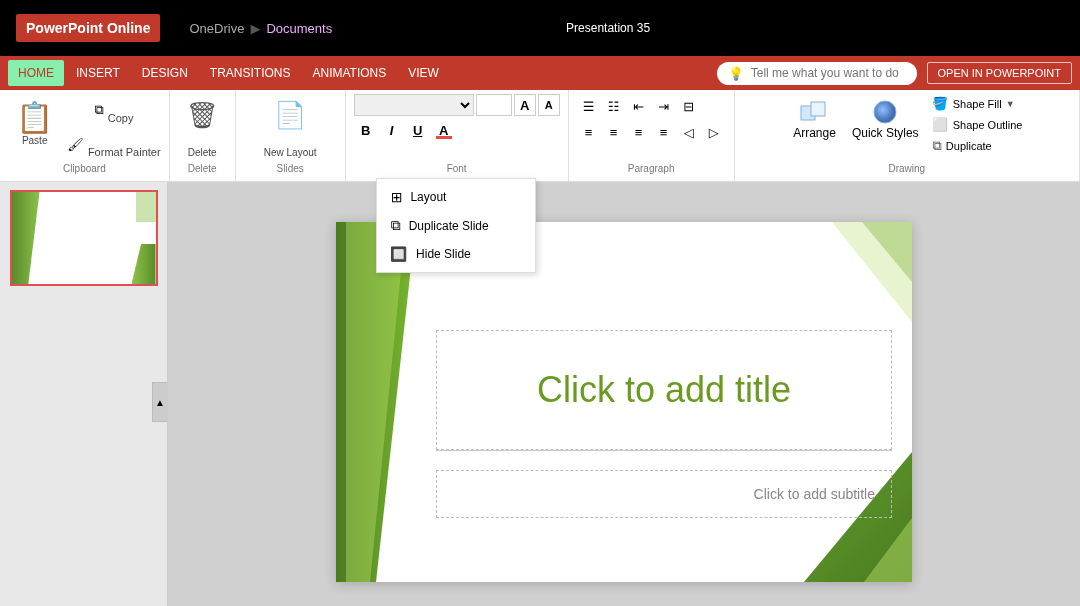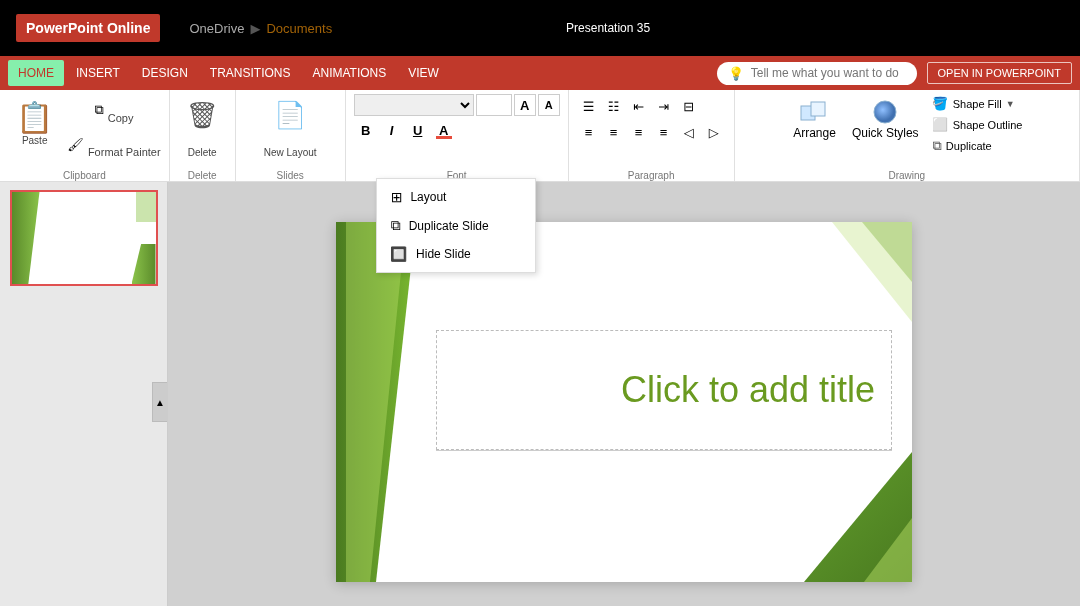--- a/index.html
+++ b/index.html
@@ -34,21 +34,21 @@
 
     
     #ribbon {
       background: #fff; border-bottom: 1px solid #ddd; height: 92px; display: flex; align-items: stretch;
     }
     .ribbon-group {
       display: flex; flex-direction: column; align-items: center; padding: 4px 8px;
       border-right: 1px solid #e0e0e0; position: relative;
     }
     .ribbon-group-label {
-      position: absolute; bottom: 0; left: 0; right: 0; text-align: center;
+      position: absolute; bottom: 7px; left: 0; right: 0; text-align: center;
       font-size: 10px; color: #666;
     }
     .ribbon-group-content { display: flex; align-items: flex-start; gap: 4px; flex: 1; padding-bottom: 16px; }
     .ribbon-btn {
       display: flex; flex-direction: column; align-items: center; justify-content: center;
       cursor: pointer; padding: 4px 6px; border-radius: 2px; min-width: 36px;
     }
     .ribbon-btn .btn-label { font-size: 10px; color: #444; margin-top: 16px; }
     .ribbon-btn-large { flex-direction: column; align-items: center; padding: 6px 8px; min-width: 48px; }
     .ribbon-btn-small { flex-direction: row; gap: 4px; padding: 2px 4px; min-width: unset; }
@@ -171,21 +171,21 @@
     .deco-top-right2 {
       position: absolute; right: 0; top: 0; width: 50px; height: 60px;
       background: rgba(130,180,60,0.4);
       clip-path: polygon(0 0, 100% 0, 100% 100%);
       z-index: 2;
     }
 
     
     .title-box {
       position: absolute; left: 100px; top: 108px; right: 20px; height: 120px;
-      border: 1px dashed #bbb; display: flex; align-items: center; justify-content: flex-end;
+      border: 1px dashed #bbb; display: flex; align-items: center; justify-content: center;
       z-index: 5;
     }
     .title-text {
       font-size: 36px; font-weight: 300; color: #6a9a20; text-align: center;
       padding: 0 16px; line-height: 1.2;
     }
     .subtitle-box {
       position: absolute; left: 100px; bottom: 64px; right: 20px; height: 48px;
       border: 1px dashed #bbb; display: flex; align-items: center; justify-content: flex-end;
       z-index: 5;
@@ -206,21 +206,21 @@
   </style>
 </head>
 <body>
 
 <div id="title-bar">
   <div style="display:flex; align-items:center;">
     <span id="app-logo">PowerPoint Online</span>
     <div id="breadcrumb">
       <span style="color:#aaa; cursor:pointer;margin-left:13px;">OneDrive</span>
       <span style="color:#555;">▶</span>
-      <span style="color:#a16207; cursor:pointer;">Documents</span>
+      <span style="color:#f0abfc; cursor:pointer;">Documents</span>
     </div>
   </div>
   <div>Presentation 35</div>
   <div style="width:180px;"></div>
 </div>
 
 <div id="menu-bar">
   <span class="menu-item active">HOME</span>
   <span class="menu-item">INSERT</span>
   <span class="menu-item">DESIGN</span>
@@ -409,16 +409,19 @@
 
       <div class="deco-bottom-right"></div>
       <div class="deco-bottom-right2"></div>
 
       <div class="title-box">
         <div class="title-text">Click to add title</div>
       </div>
 
       <div class="title-divider"></div>
 
+      <div class="subtitle-box">
+        <div class="subtitle-text">Click to add subtitle</div>
+      </div>
     </div>
   </div>
 
 </div>
 
 </body></html>

